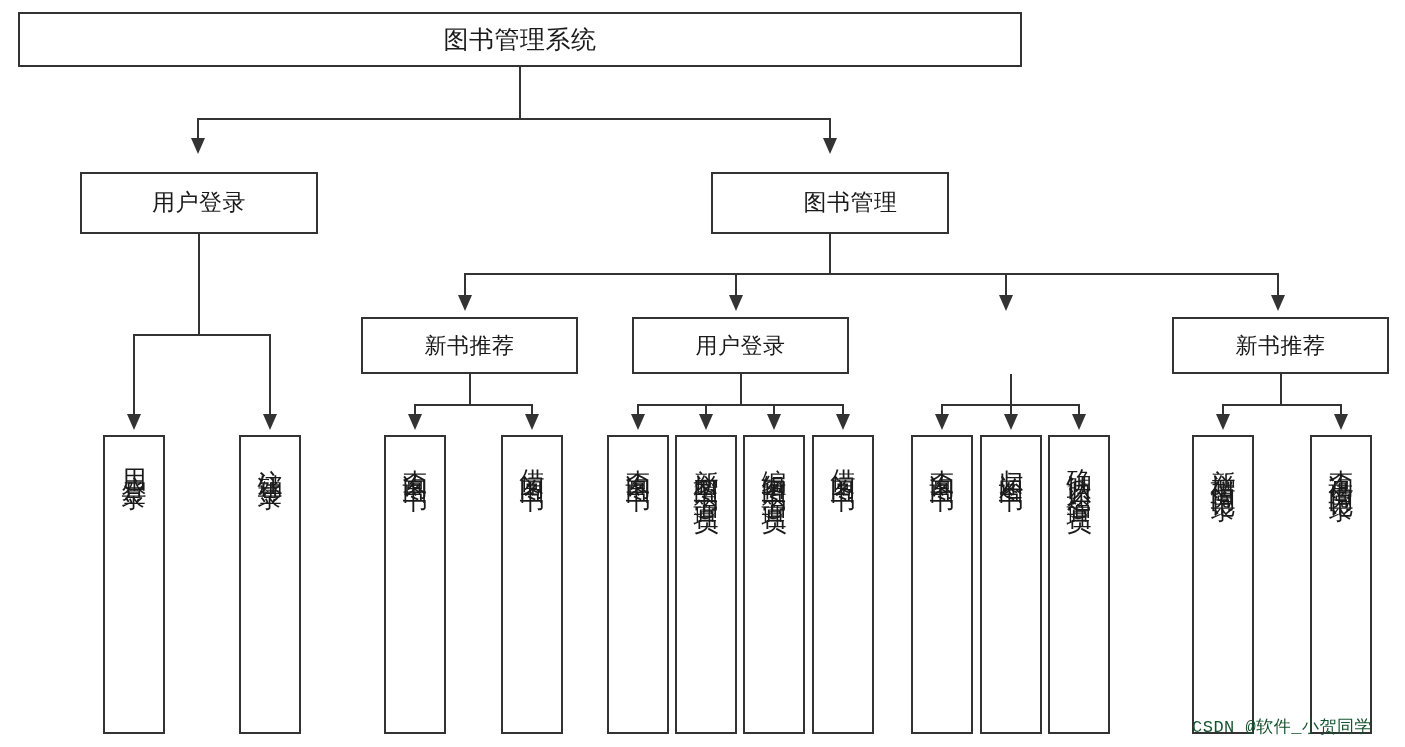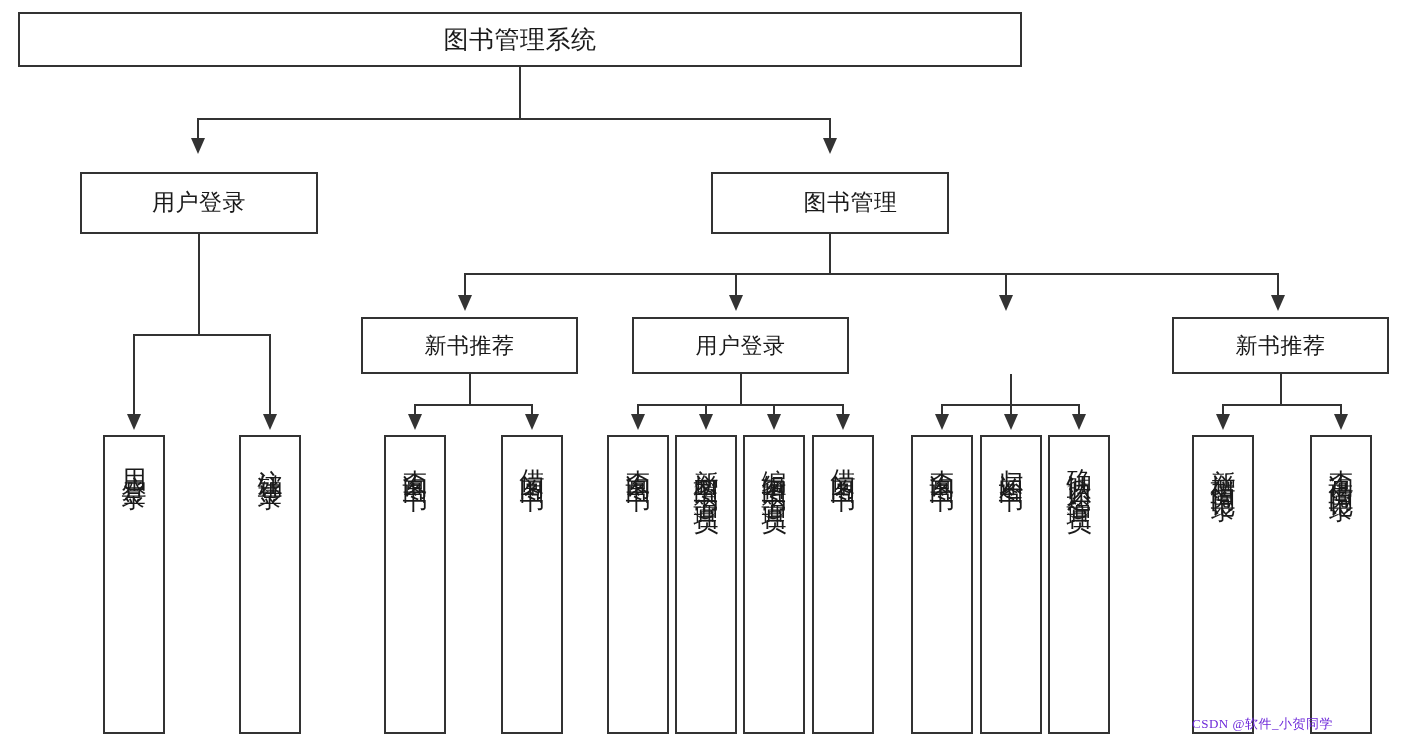--- a/index.html
+++ b/index.html
@@ -60,25 +60,25 @@
   .arrow{
     position:absolute;
     width:0;height:0;
     border-left:7px solid transparent;
     border-right:7px solid transparent;
     border-top:16px solid #333333;
   }
   
   #watermark{
     position:absolute;
-    font-size:13px;
-    color:#6d28d9;
+    font-size:17px;
+    color:#14532d;
     white-space:nowrap;
     letter-spacing:0.5px;
-    font-family:Liberation Serif, serif;
+    font-family:Liberation Mono, monospace;
   }
 </style>
 </head>
 <body>
 
 <div id="canvas">
 
   <div class="node root" style="left:18px;top:12px;width:1004px;height:55px;">
     <span class="lbl">图书管理系统</span>
   </div>

